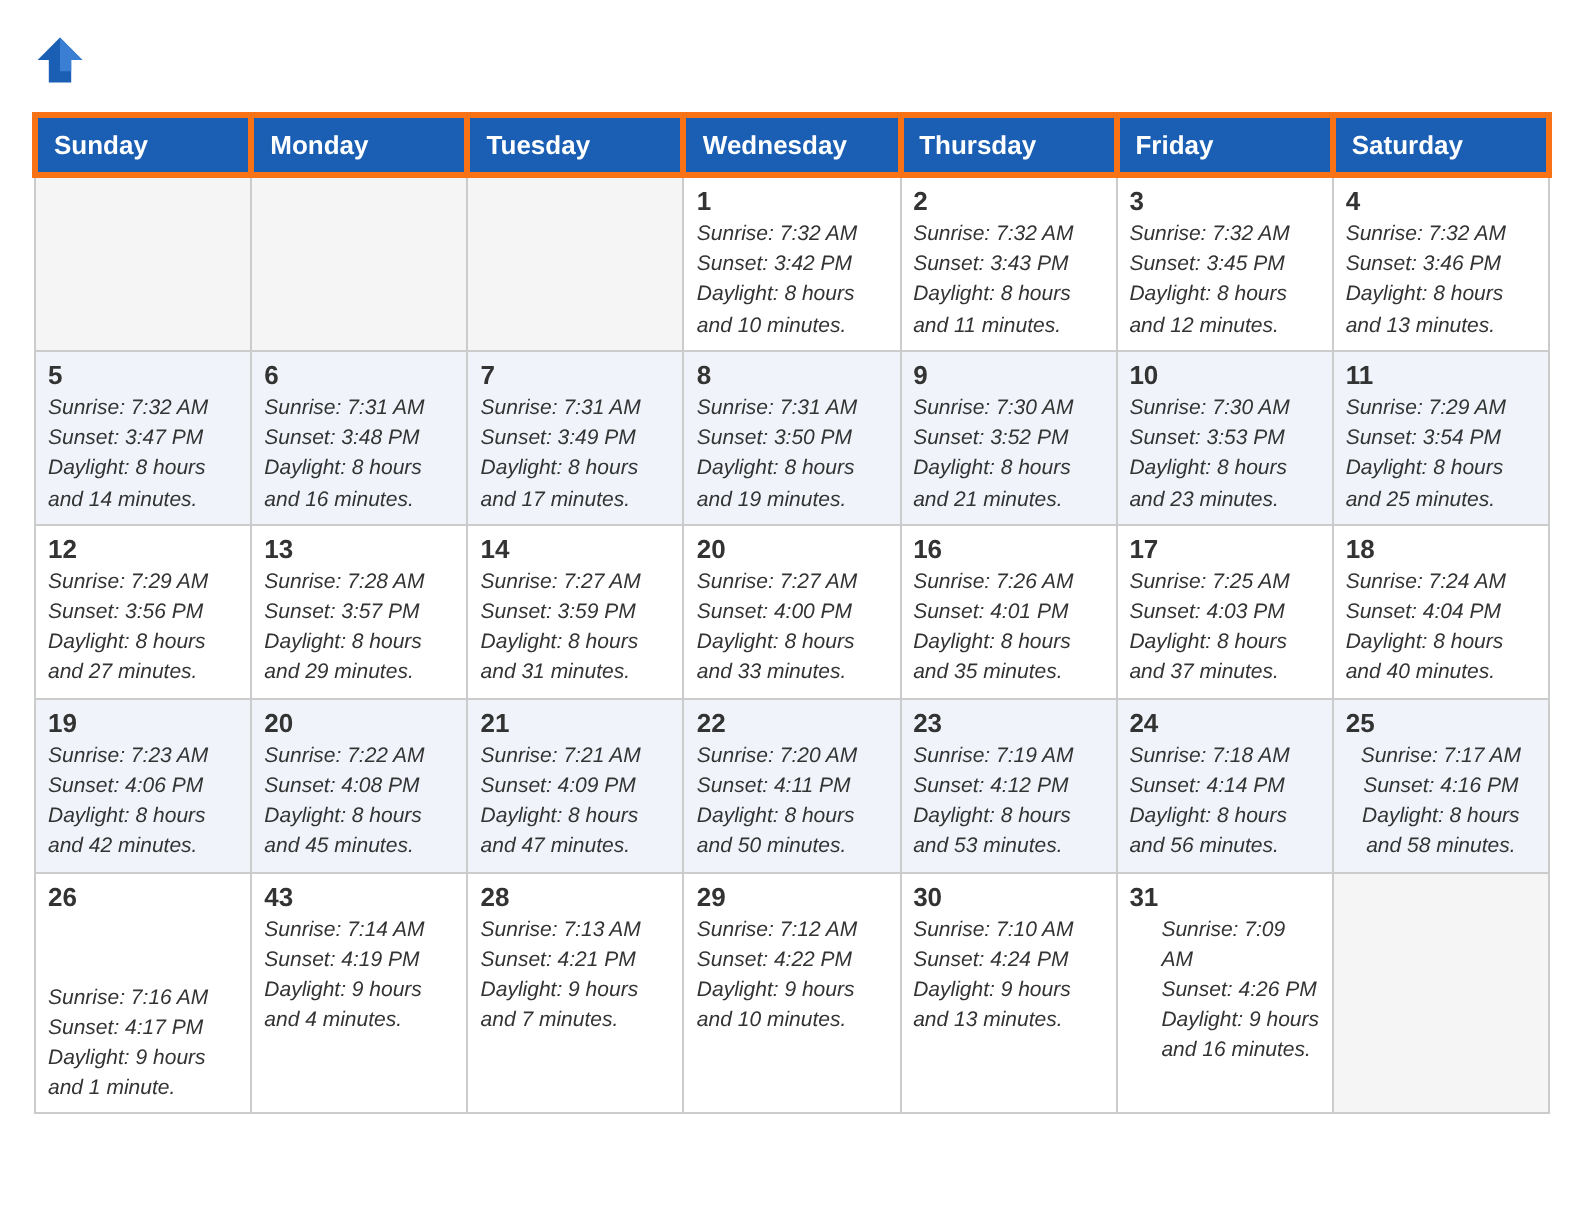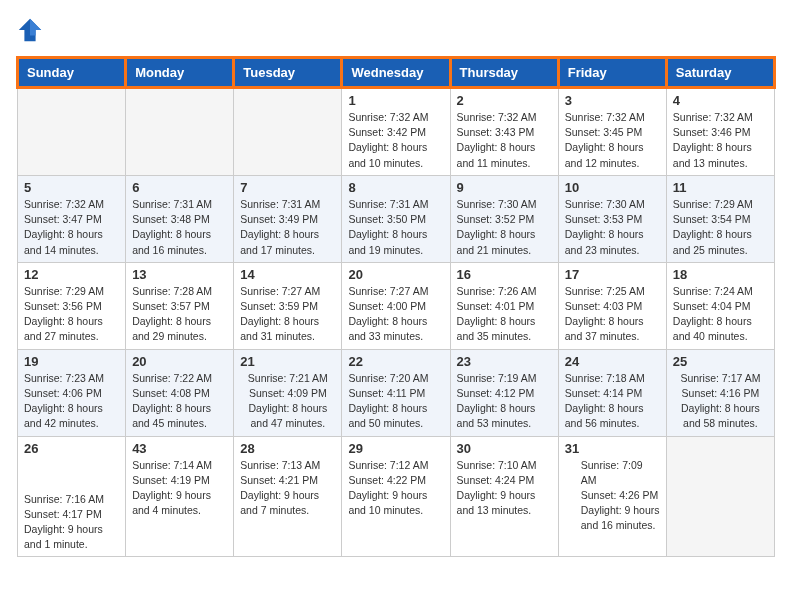--- a/index.html
+++ b/index.html
@@ -80,20 +80,21 @@
     }
     .day-num {
       font-size: 13px;
       font-weight: bold;
       margin-bottom: 2px;
       display: block;
     }
     .day-info {
       line-height: 1.45;
       color: #333;
+      font-style: italic;
     }
     .row-even td {
       background: #f0f4fa;
     }
   </style>
 </head>
 <body>
 
 <div class="header">
   <div class="logo">
@@ -270,21 +271,21 @@
         </td>
         <td>
           <span class="day-num">20</span>
           <div class="day-info" style="white-space: pre-line;">Sunrise: 7:22 AM
 Sunset: 4:08 PM
 Daylight: 8 hours
 and 45 minutes.</div>
         </td>
         <td>
           <span class="day-num">21</span>
-          <div class="day-info" style="white-space: pre-line; text-align: center;">Sunrise: 7:21 AM
+          <div class="day-info" style="white-space: pre-line;">Sunrise: 7:21 AM
 Sunset: 4:09 PM
 Daylight: 8 hours
 and 47 minutes.</div>
         </td>
         <td>
           <span class="day-num">22</span>
           <div class="day-info" style="white-space: pre-line;">Sunrise: 7:20 AM
 Sunset: 4:11 PM
 Daylight: 8 hours
 and 50 minutes.</div>

